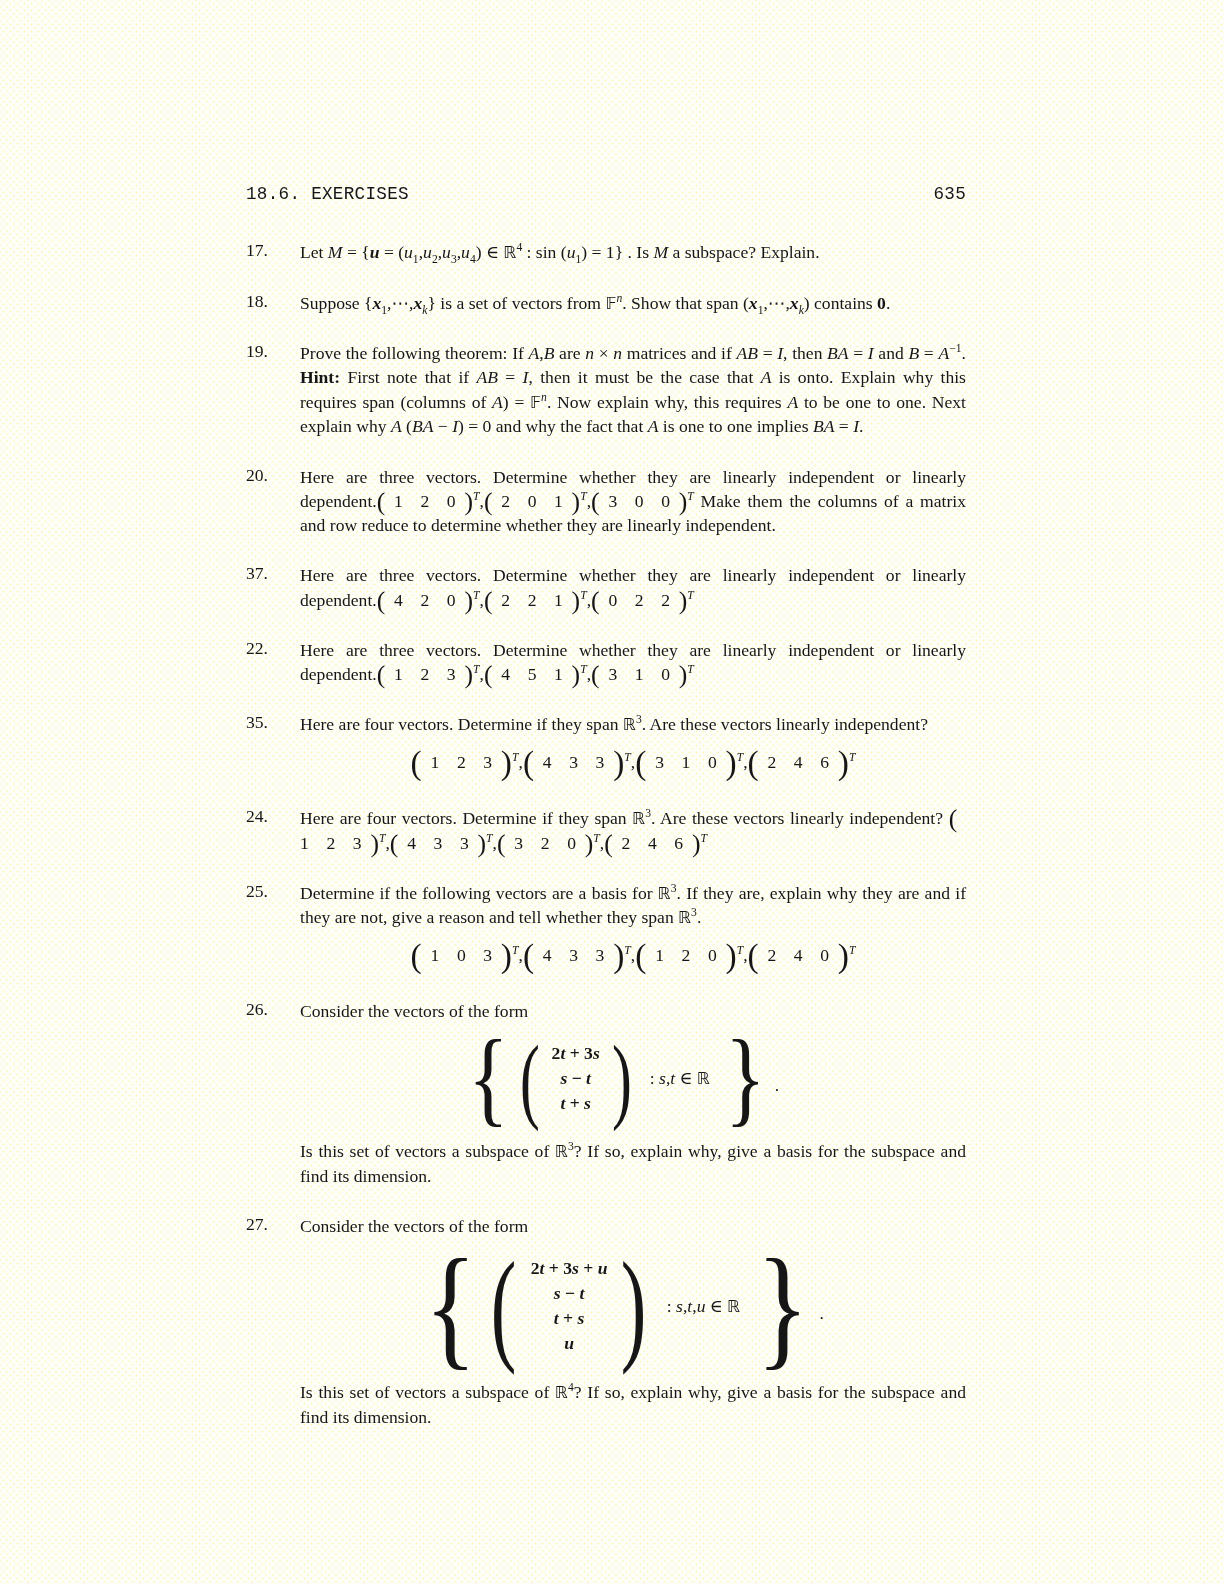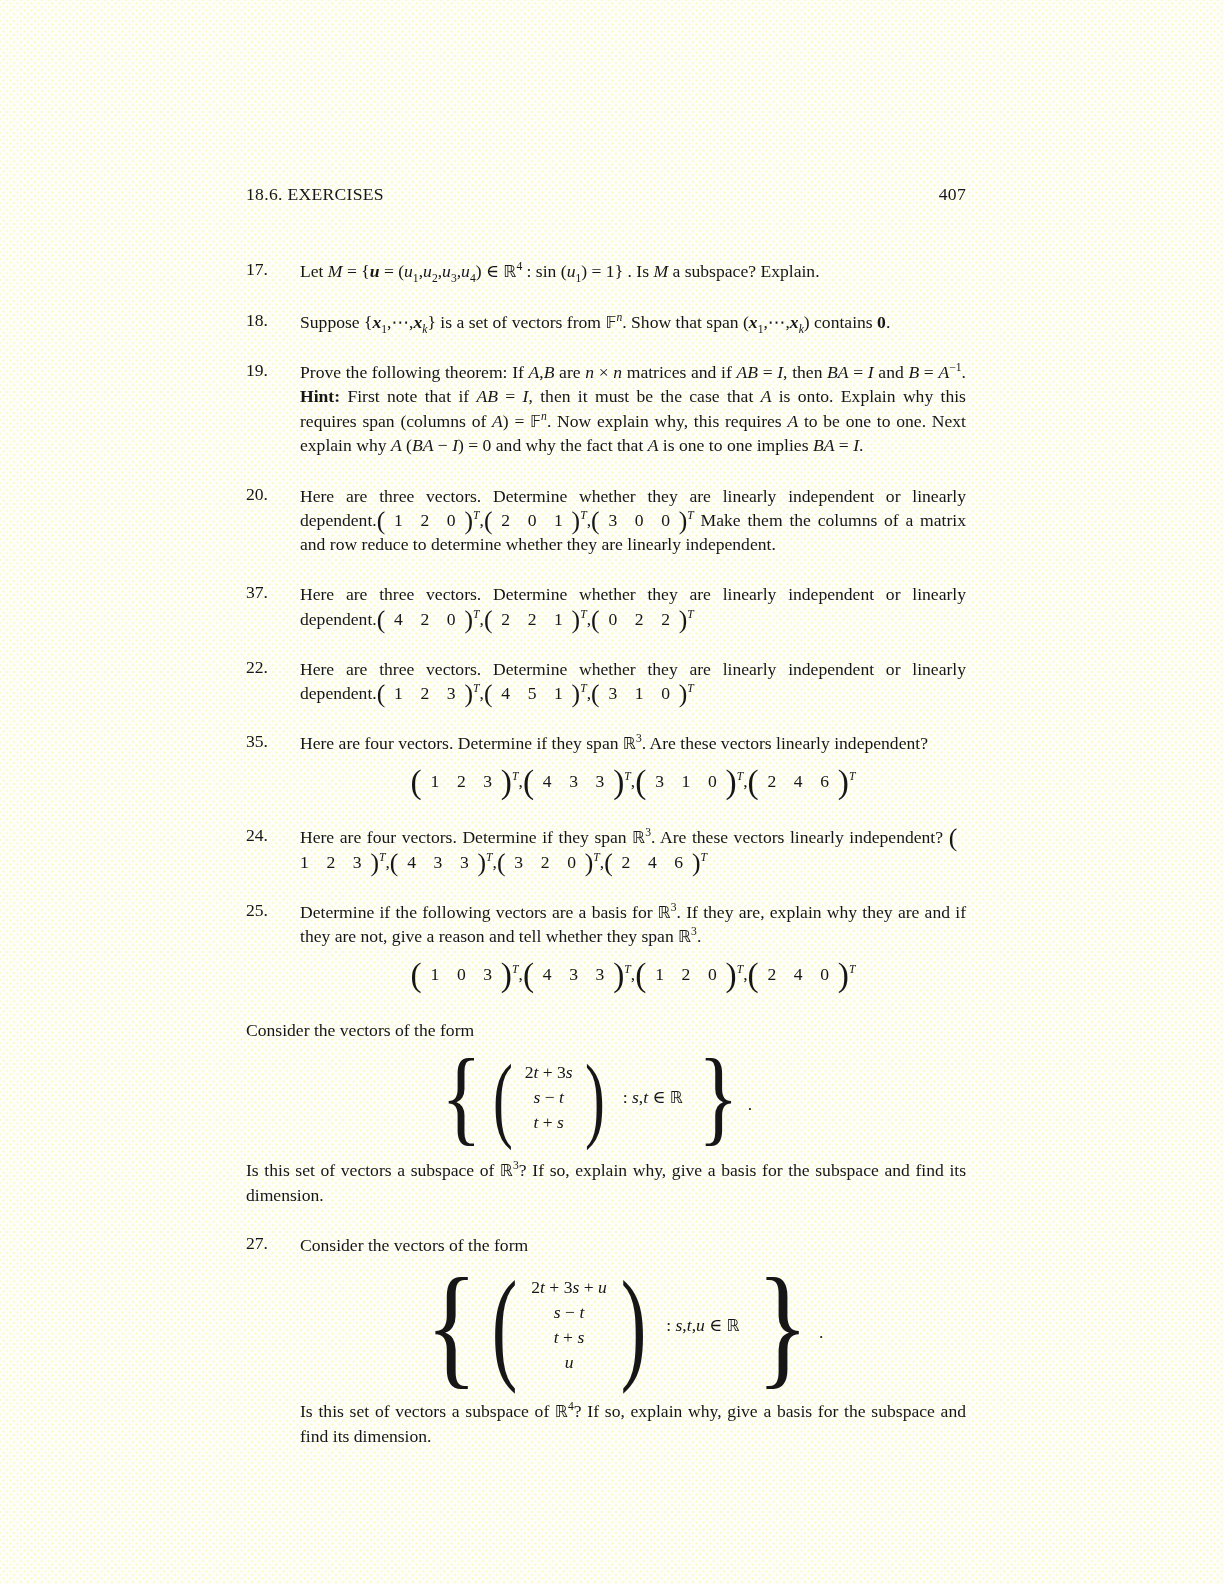--- a/index.html
+++ b/index.html
@@ -11,21 +11,21 @@
       radial-gradient(circle, rgba(255,242,120,0.55) 0.8px, rgba(255,242,120,0) 1.2px);
     background-size:7px 7px,7px 7px;
     background-position:0 0,3.5px 3.5px;
     font-family:"Liberation Serif","DejaVu Serif",serif;
     color:#161616;
     font-size:17.6px;
   }
   .page{padding:184px 258px 0 246px;}
   .pg-header{
     display:flex;justify-content:space-between;
-    margin-bottom:54px;letter-spacing:0.3px;
+    margin-bottom:36px;letter-spacing:0.3px;font-family:Liberation Mono, monospace;
   }
   .exercise{display:flex;margin-bottom:26px;}
   .ex-num{flex:none;width:44px;padding-right:10px;}
   .ex-content{flex:1;text-align:justify;line-height:1.38;}
   .ex-content .p{margin:0;}
   .vrow{text-align:center;margin-top:7px;line-height:36px;}
   .it{font-style:italic;}
   .bd{font-weight:bold;}
   .bi{font-weight:bold;font-style:italic;}
   .bb{font-family:"DejaVu Sans","DejaVu Serif",sans-serif;font-size:93%;}
@@ -37,31 +37,31 @@
   .mdisplay{display:flex;justify-content:center;align-items:center;
     text-align:left;margin:10px 24px 16px 0;line-height:normal;}
   .mdelim{line-height:0.85;display:inline-block;}
   .paren{transform:scaleX(0.62);}
   .lbrace,.rbrace{transform:scaleX(0.80);}
   .d3 .paren{font-size:96px;}
   .d3 .lbrace,.d3 .rbrace{font-size:106px;}
   .d4 .paren{font-size:124px;}
   .d4 .lbrace,.d4 .rbrace{font-size:136px;}
   .mat{display:flex;flex-direction:column;align-items:center;gap:4px;padding:0 6px;}
-  .mrow{text-align:right;}
+  .mrow{text-align:right;font-weight:bold;}
   .cond{margin:0 10px 0 12px;}
   .tail{align-self:center;margin-top:14px;margin-left:4px;}
 </style>
 </head>
 <body>
 
 <div class="page">
   <div class="pg-header">
     <span>18.6. EXERCISES</span>
-    <span>407</span>
+    <span>635</span>
   </div>
   <div id="ex-list">
   <div class="exercise">
     <div class="ex-num">17.</div>
     <div class="ex-content">
           <div class="p"><span>Let </span><span class="it">M</span><span> = </span><span>{</span><span class="bi">u</span><span> = (</span><span class="it">u</span><span class="sub">1</span><span>,</span><span class="it">u</span><span class="sub">2</span><span>,</span><span class="it">u</span><span class="sub">3</span><span>,</span><span class="it">u</span><span class="sub">4</span><span>) ∈ </span><span class="bb">ℝ</span><span class="sup">4</span><span> : sin (</span><span class="it">u</span><span class="sub">1</span><span>) = 1</span><span>}</span><span> . Is </span><span class="it">M</span><span> a subspace? Explain.</span></div>
         </div>
   </div>
 
   <div class="exercise">
@@ -116,20 +116,21 @@
 
   <div class="exercise">
     <div class="ex-num">25.</div>
     <div class="ex-content">
           <div class="p"><span>Determine if the following vectors are a basis for </span><span class="bb">ℝ</span><span class="sup">3</span><span>. If they are, explain why they are and if they are not, give a reason and tell whether they span </span><span class="bb">ℝ</span><span class="sup">3</span><span>.</span></div>
           <div class="vrow"><span class="vp">(</span><span> 1  0  3 </span><span class="vp">)</span><span class="sup it">T</span><span>,</span><span class="vp">(</span><span> 4  3  3 </span><span class="vp">)</span><span class="sup it">T</span><span>,</span><span class="vp">(</span><span> 1  2  0 </span><span class="vp">)</span><span class="sup it">T</span><span>,</span><span class="vp">(</span><span> 2  4  0 </span><span class="vp">)</span><span class="sup it">T</span></div>
         </div>
   </div>
 
   <div class="exercise">
+    <div class="ex-num">26.</div>
     <div class="ex-content">
           <div class="p"><span>Consider the vectors of the form</span></div>
           <div class="mdisplay d3">
             <span class="mdelim lbrace">{</span>
             <span class="mdelim paren">(</span>
             <div class="mat">
               <div class="mrow"><span>2</span><span class="it">t</span><span> + 3</span><span class="it">s</span></div>
               <div class="mrow"><span class="it">s</span><span> − </span><span class="it">t</span></div>
               <div class="mrow"><span class="it">t</span><span> + </span><span class="it">s</span></div>
             </div>

